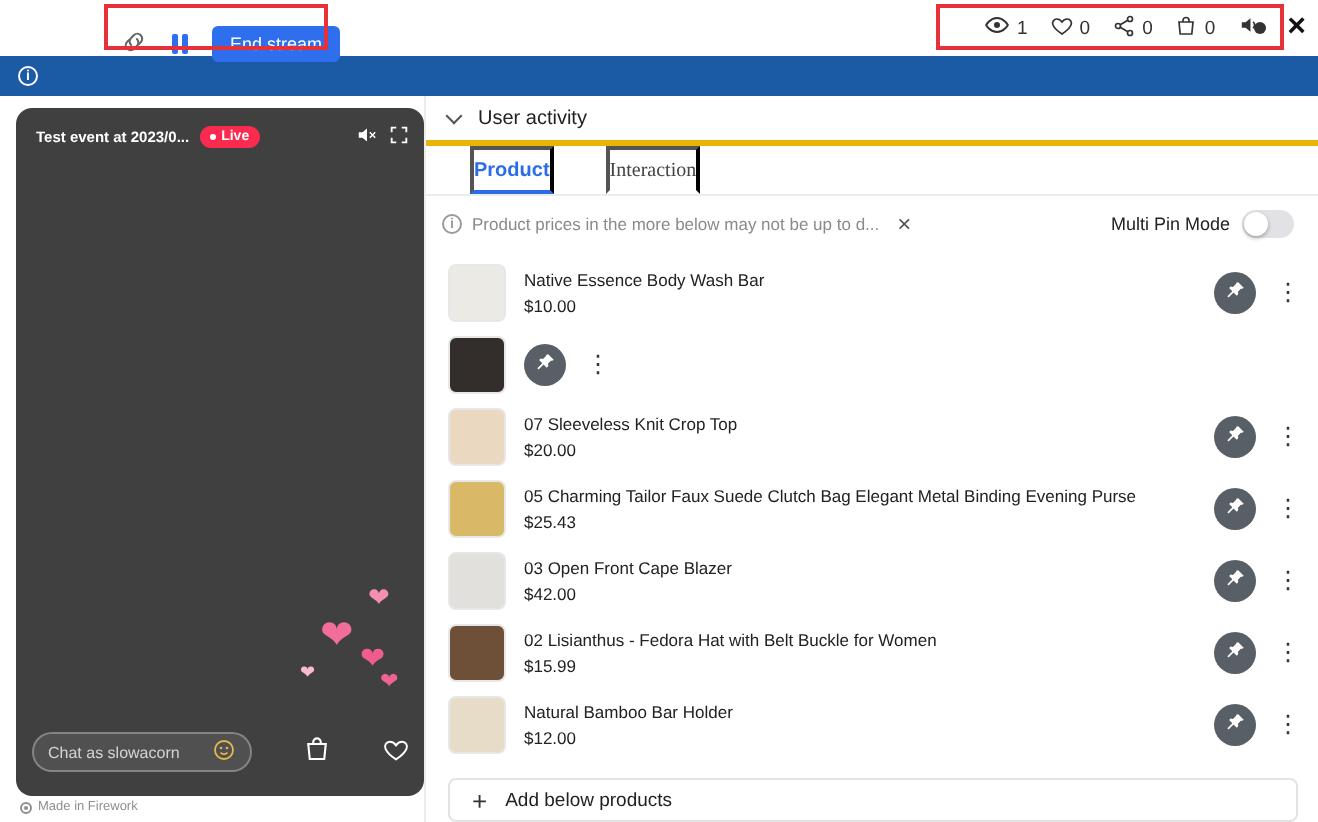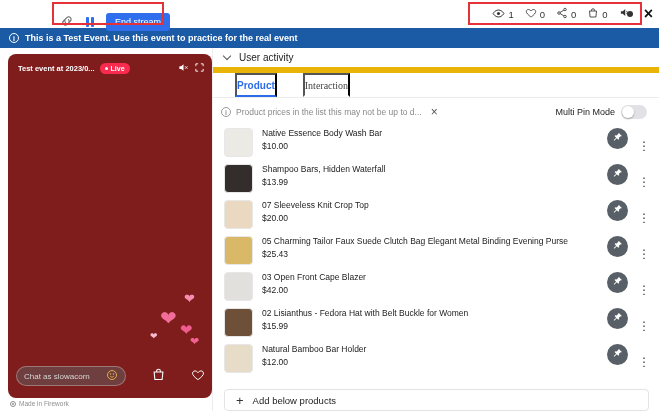--- a/index.html
+++ b/index.html
@@ -21,21 +21,21 @@
   .close-x { font-size: 16px; font-weight: 700; color: #111; background: none; border: none; cursor: pointer; line-height: 1; }
   .annotation { position: absolute; border: 2px solid #e53238; z-index: 50; pointer-events: none; }
   .ann-left  { left: 52px;  top: 2px; width: 112px; height: 23px; }
   .ann-right { left: 468px; top: 2px; width: 174px; height: 23px; }
   
   .banner { height: 20px; background: #1b5aa5; color: #fff; display: flex; align-items: center; gap: 6px; padding-left: 9px; font-size: 9px; font-weight: 700; }
   .info-circle { width: 10px; height: 10px; border: 1px solid #fff; border-radius: 50%; font-size: 7px; display: flex; align-items: center; justify-content: center; flex-shrink: 0; font-weight: 700; }
   .info-circle.gray { border-color: #9a9a9a; color: #9a9a9a; }
   
   .main { display: flex; height: 363px; }
-  .player { width: 204px; height: 344px; margin: 6px 0 0 8px; background: #7f1d1d; border-radius: 8px; position: relative; flex-shrink: 0; }
+  .player { width: 204px; height: 344px; margin: 6px 0 0 8px; background: #404040; border-radius: 8px; position: relative; flex-shrink: 0; }
   .player-header { position: absolute; top: 7px; left: 10px; right: 7px; display: flex; align-items: center; gap: 5px; }
   .player-title { color: #fff; font-size: 7.5px; font-weight: 600; white-space: nowrap; }
   .live-badge { background: #fb2b50; color: #fff; font-size: 7px; font-weight: 700; border-radius: 8px; padding: 2px 5px; display: flex; align-items: center; gap: 3px; }
   .live-dot { width: 3px; height: 3px; background: #fff; border-radius: 50%; }
   .ph-spacer { flex: 1; }
   .hearts { position: absolute; right: 6px; bottom: 44px; width: 62px; height: 72px; pointer-events: none; }
   .hearts span { position: absolute; line-height: 1; }
   .h1 { font-size: 20px; left: 16px; top: 26px; color: #f26d9a; }
   .h2 { font-size: 13px; left: 40px; top: 10px; color: #f48fb1; }
   .h3 { font-size: 15px; left: 36px; top: 40px; color: #ef5d8f; }
@@ -43,37 +43,37 @@
   .h5 { font-size: 11px; left: 46px; top: 54px; color: #f06292; }
   .chat-row { position: absolute; left: 8px; right: 7px; bottom: 12px; display: flex; align-items: center; gap: 25px; }
   .chat-pill { flex: 1; height: 20px; background: rgba(95,95,95,0.5); border: 1px solid rgba(255,255,255,0.3); border-radius: 11px; display: flex; align-items: center; padding: 0 7px; gap: 4px; min-width: 0; }
   .chat-input { flex: 1; background: transparent; border: none; outline: none; color: #ddd; font-size: 8px; font-family: inherit; min-width: 0; }
   .chat-input::placeholder { color: #d5d5d5; }
   .watermark { position: absolute; left: 10px; top: 400px; font-size: 6.5px; color: #8f8f8f; display: flex; gap: 3px; align-items: center; z-index: 5; }
   .wm-logo { width: 6px; height: 6px; border: 1px solid #8f8f8f; border-radius: 50%; position: relative; }
   .wm-logo:after { content: ""; position: absolute; left: 1px; top: 1px; width: 2px; height: 2px; background: #8f8f8f; border-radius: 50%; }
   
   .panel { flex: 1; border-left: 1px solid #ececec; display: flex; flex-direction: column; min-width: 0; }
-  .panel-header { height: 25px; display: flex; align-items: center; gap: 9px; padding-left: 11px; border-bottom: 6px solid #eab308; cursor: pointer; }
+  .panel-header { height: 25px; display: flex; align-items: center; gap: 9px; padding-left: 11px; border-bottom: 3px solid #eab308; cursor: pointer; }
   .chevron-down { width: 6px; height: 6px; border-right: 1.4px solid #555; border-bottom: 1.4px solid #555; transform: rotate(45deg); margin-top: -3px; }
   .panel-header-label { font-size: 10px; color: #222; }
   .tabs { height: 25px; display: flex; gap: 26px; padding-left: 22px; border-bottom: 1px solid #ececec; }
   .tab { font-size: 10px; display: flex; align-items: center; height: 100%; border-bottom: 2px solid transparent; cursor: pointer; background: none; font-family: inherit; }
   .tab.active { color: #2c6ce8; border-bottom-color: #2c6ce8; font-weight: bold; }
   .tab.inactive { color: #444; font-family: Liberation Serif, serif; }
   .notice-row { height: 28px; display: flex; align-items: center; justify-content: space-between; padding: 0 12px 0 8px; }
   .notice-left { display: flex; align-items: center; gap: 5px; min-width: 0; }
   .notice-text { font-size: 8.5px; color: #8a8a8a; white-space: nowrap; }
   .notice-close { font-size: 12px; color: #555; background: none; border: none; cursor: pointer; line-height: 1; margin-left: 4px; }
   .multipin { display: flex; align-items: center; gap: 6px; flex-shrink: 0; }
   .multipin-label { font-size: 9px; color: #222; text-align: center; }
   .toggle { width: 26px; height: 14px; background: #e2e2e6; border-radius: 7px; position: relative; cursor: pointer; border: none; flex-shrink: 0; }
   .toggle-knob { position: absolute; left: 1px; top: 1px; width: 12px; height: 12px; background: #fff; border-radius: 50%; box-shadow: 0 1px 2px rgba(0,0,0,0.3); }
   .products { flex: 1; padding: 2px 8px 0 11px; overflow: hidden; }
-  .product-row { display: flex; height: 36px; gap: 9px; }
+  .product-row { display: flex; align-items: center; height: 36px; gap: 9px; }
   .thumb { width: 29px; height: 29px; border-radius: 4px; border: 1px solid #e7e7e7; flex-shrink: 0; }
   .t0 { background: #eceae5; } .t1 { background: #332e2b; } .t2 { background: #ead9c0; }
   .t3 { background: #d9b967; } .t4 { background: #e2e0dd; } .t5 { background: #6e4f38; }
   .t6 { background: #e6dcc8; }
   .p-info { flex: 1; min-width: 0; }
   .p-name { font-size: 8.5px; color: #222; white-space: nowrap; overflow: hidden; text-overflow: ellipsis; }
   .p-price { font-size: 8.5px; color: #222; margin-top: 3px; }
   .pin-btn { width: 21px; height: 21px; border-radius: 50%; background: #585f66; border: none; display: flex; align-items: center; justify-content: center; cursor: pointer; flex-shrink: 0; }
   .kebab { font-size: 12px; color: #333; background: none; border: none; cursor: pointer; width: 14px; text-align: center; }
   .add-more { margin: 3px 10px 0 11px; height: 22px; border: 1px solid #e3e3e3; border-radius: 4px; background: #fff; display: flex; align-items: center; gap: 9px; padding-left: 11px; font-size: 9.5px; color: #222; cursor: pointer; font-family: inherit; }
@@ -156,21 +156,20 @@
           </svg>
       </span>
       <span class="audio-ind"></span>
     </button>
     <button class="close-x">×</button>
   </div>
 </header>
 
 <div class="banner">
   <span class="info-circle">i</span>
-  <span>This is a Test Event. Use this event to practice for the real event</span>
 </div>
 
 <div class="main">
 
   <div class="player">
     <div class="player-header">
       <span class="player-title">Test event at 2023/0...</span>
       <span class="live-badge">
         <span class="live-dot"></span>
         <span>Live</span>
@@ -242,21 +241,21 @@
     </div>
 
     <div class="tabs">
       <button class="tab active">Product</button>
       <button class="tab inactive">Interaction</button>
     </div>
 
     <div class="notice-row">
       <div class="notice-left">
         <span class="info-circle gray">i</span>
-        <span class="notice-text">Product prices in the list this may not be up to d...</span>
+        <span class="notice-text">Product prices in the more below may not be up to d...</span>
         <button class="notice-close">×</button>
       </div>
       <div class="multipin">
         <span class="multipin-label">Multi Pin Mode</span>
         <button class="toggle">
           <span class="toggle-knob"></span>
         </button>
       </div>
     </div>
 
@@ -271,24 +270,20 @@
         <button class="pin-btn">
             <span><svg width="11" height="11" viewBox="0 0 24 24">
                 <path d="M15.5 2.5l6 6-2 1.2-.9-.3-3.4 3.4.4 2.6-1.7 1.7-3.5-3.5-5.4 5.4-1.3-1.3 5.4-5.4-3.5-3.5 1.7-1.7 2.6.4 3.4-3.4-.3-.9z" fill="#fff"></path>
               </svg></span>
           </button>
         <button class="kebab">⋮</button>
       </div>
 
       <div class="product-row">
         <div class="thumb t1"></div>
-        <div class="p-info">
-          <div class="p-name">Shampoo Bars, Hidden Waterfall</div>
-          <div class="p-price">$13.99</div>
-        </div>
         <button class="pin-btn">
             <span><svg width="11" height="11" viewBox="0 0 24 24">
                 <path d="M15.5 2.5l6 6-2 1.2-.9-.3-3.4 3.4.4 2.6-1.7 1.7-3.5-3.5-5.4 5.4-1.3-1.3 5.4-5.4-3.5-3.5 1.7-1.7 2.6.4 3.4-3.4-.3-.9z" fill="#fff"></path>
               </svg></span>
           </button>
         <button class="kebab">⋮</button>
       </div>
 
       <div class="product-row">
         <div class="thumb t2"></div>

